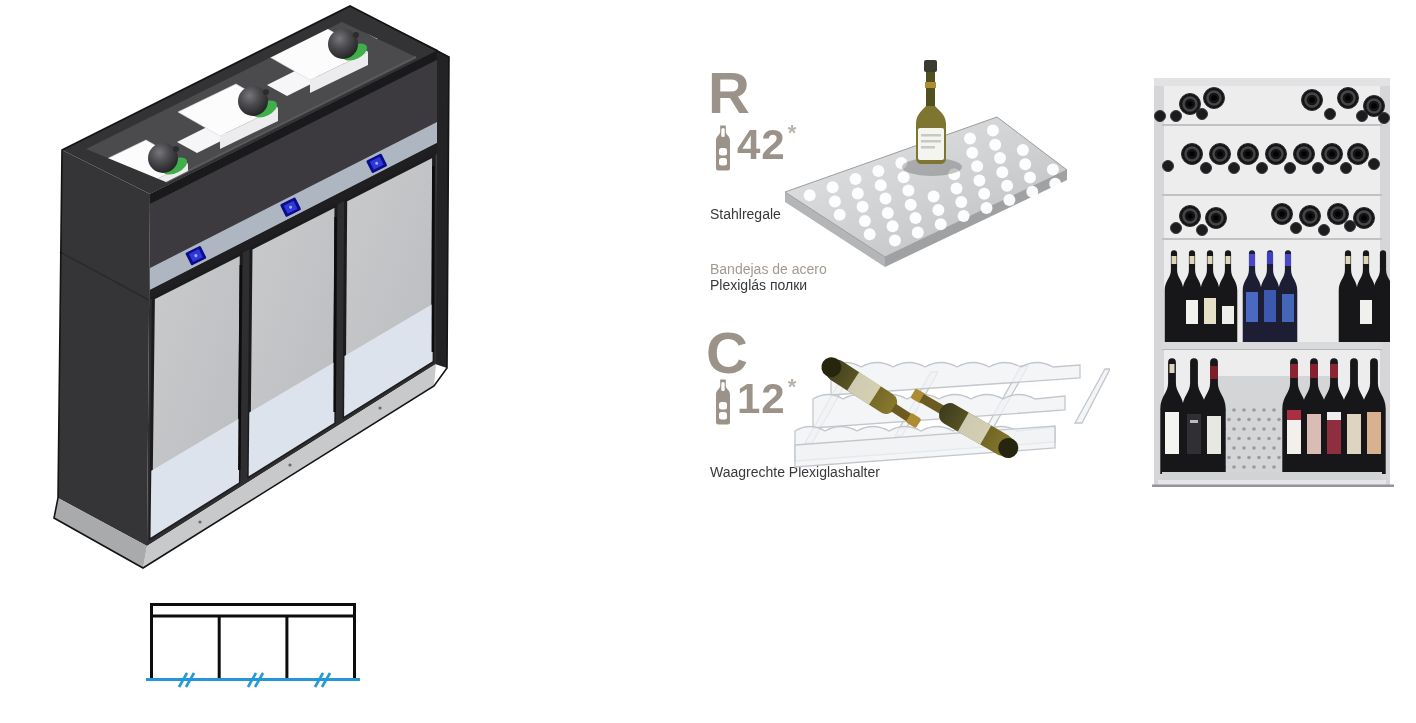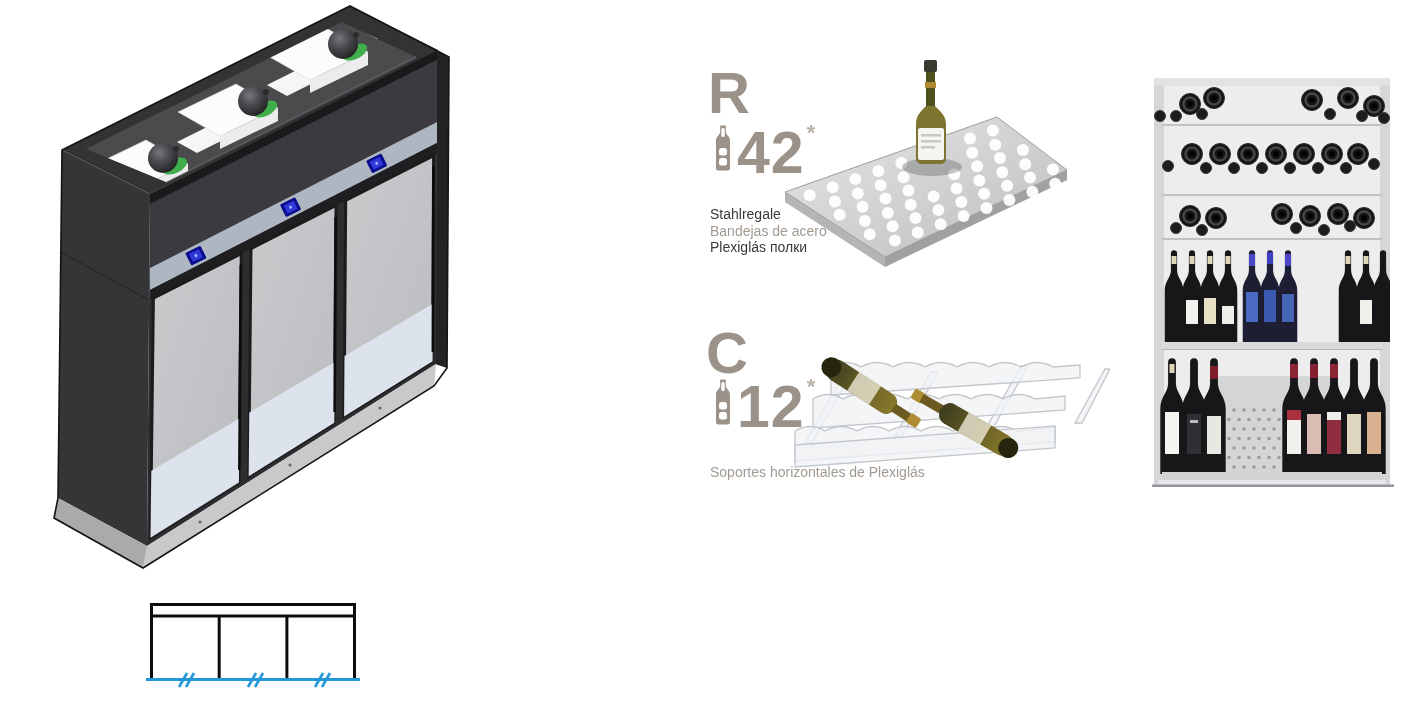--- a/index.html
+++ b/index.html
@@ -2,25 +2,25 @@
 <html><head>
 <meta charset="utf-8">
 <style>
   html,body{margin:0;padding:0;background:#ffffff;}
   body{position:relative;width:1416px;height:723px;overflow:hidden;
        font-family:"Liberation Sans", sans-serif;-webkit-font-smoothing:antialiased;}
   .abs{position:absolute;}
   
   .opt-code{position:absolute;font-size:58px;font-weight:600;color:#9b9289;line-height:1;letter-spacing:1px;}
   .opt-cap-row{position:absolute;display:flex;align-items:flex-start;}
-  .opt-cap-num{font-size:59px;font-weight:800;color:#9b9289;line-height:1;margin-left:3px;letter-spacing:1px;}
+  .opt-cap-num{font-size:42px;font-weight:800;color:#9b9289;line-height:1;margin-left:3px;letter-spacing:1px;}
   .opt-cap-ast{font-size:22px;font-weight:600;color:#bab3ab;line-height:1;margin-left:2px;margin-top:-2px;}
   .opt-names{position:absolute;font-size:14px;line-height:16.5px;}
   .opt-names .de{color:#39393b;}
-  .opt-names .es{color:#a29a91;}
+  .opt-names .es{color:#a29a91;margin-top:38px;}
   .opt-names .ru{color:#39393b;}
   svg{display:block;}
 </style>
 </head>
 <body>
 
 <svg class="abs" style="left:30px;top:0px" width="440" height="580" viewBox="30 0 440 580">
   <defs>
     <radialGradient id="compG" cx="38%" cy="32%" r="75%">
       <stop offset="0%" stop-color="#77777b"></stop>
@@ -239,21 +239,21 @@
   <svg width="22" height="48" viewBox="0 0 22 48">
     <path d="M8.2,1.5 h5.6 v6 c0,3.5 4.2,4.5 4.2,9 V44 a2.5,2.5 0 0 1 -2.5,2.5 H6.5 A2.5,2.5 0 0 1 4,44 V16.5 c0,-4.5 4.2,-5.5 4.2,-9 Z" fill="#9b9289"></path>
     <rect x="9.3" y="4" width="3.4" height="9" rx="1.5" fill="#ffffff"></rect>
     <rect x="7" y="24" width="8" height="7.5" rx="2.5" fill="#ffffff"></rect>
     <rect x="7" y="34" width="8" height="7.5" rx="2.5" fill="#ffffff"></rect>
   </svg>
   <span class="opt-cap-num">12</span>
   <span class="opt-cap-ast">*</span>
 </div>
 <div class="opt-names" style="left:710px;top:464px">
-  <div class="es">Soportes horizontales de Plexiglás</div>
+  <div class="de">Waagrechte Plexiglashalter</div>
 </div>
 
 <svg class="abs" style="left:780px;top:335px" width="330" height="150" viewBox="0 0 330 150">
   <defs>
     <linearGradient id="btlG" x1="0" y1="0" x2="1" y2="0">
       <stop offset="0%" stop-color="#3c3c1e"></stop>
         <stop offset="60%" stop-color="#6e6426"></stop>
         <stop offset="100%" stop-color="#8a7a2c"></stop>
     </linearGradient>
   </defs>

